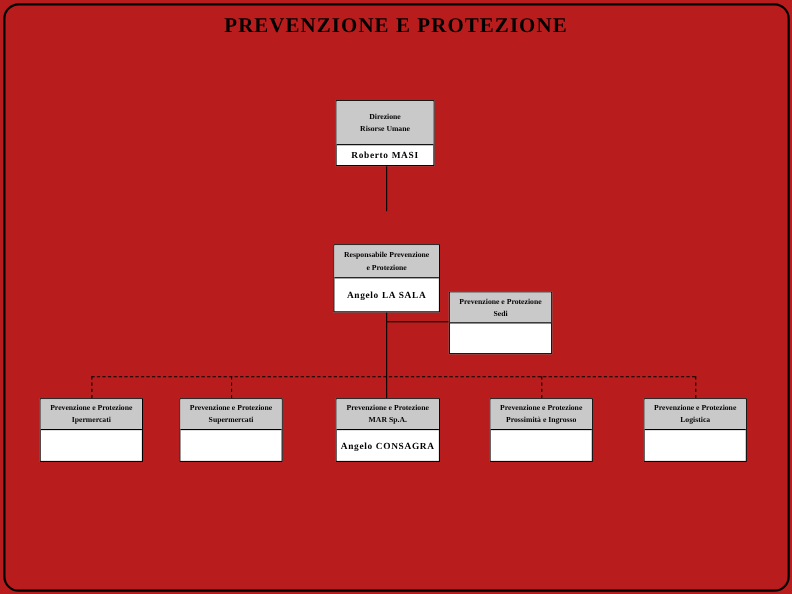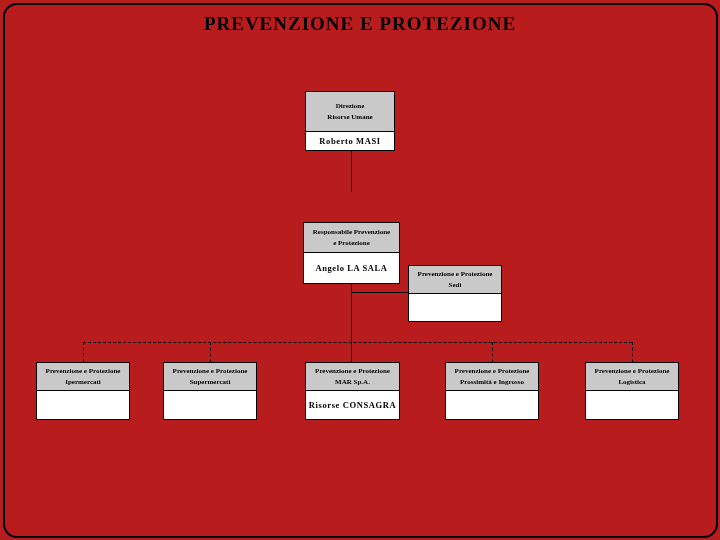--- a/index.html
+++ b/index.html
@@ -107,21 +107,21 @@
 
   <div class="node" id="n-supermercati">
     <div class="hdr">Prevenzione e Protezione
 Supermercati</div>
     <div class="body"></div>
   </div>
 
   <div class="node" id="n-mar">
     <div class="hdr">Prevenzione e Protezione
 MAR Sp.A.</div>
-    <div class="body">Risorse CONSAGRA</div>
+    <div class="body">Angelo CONSAGRA</div>
   </div>
 
   <div class="node" id="n-prossimita">
     <div class="hdr">Prevenzione e Protezione
 Prossimità e Ingrosso</div>
     <div class="body"></div>
   </div>
 
   <div class="node" id="n-logistica">
     <div class="hdr">Prevenzione e Protezione

